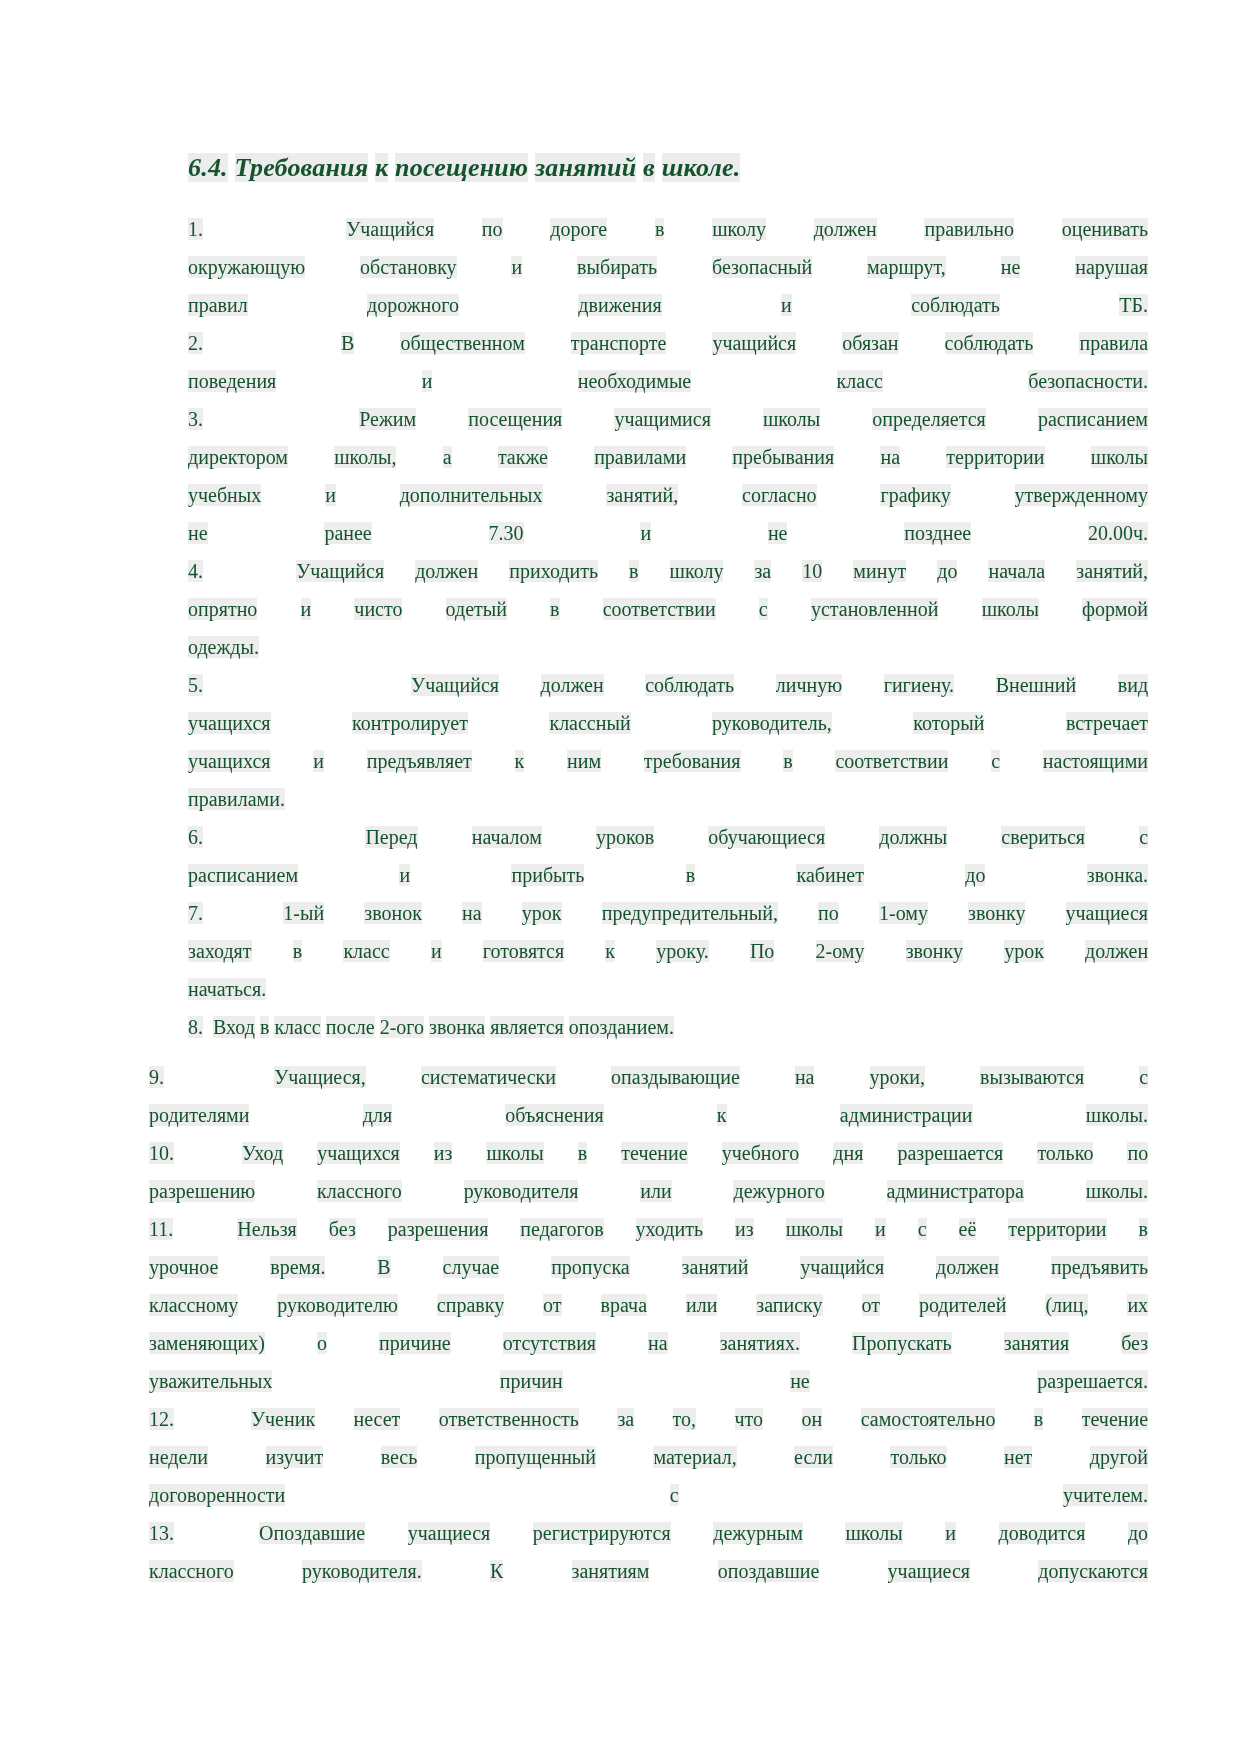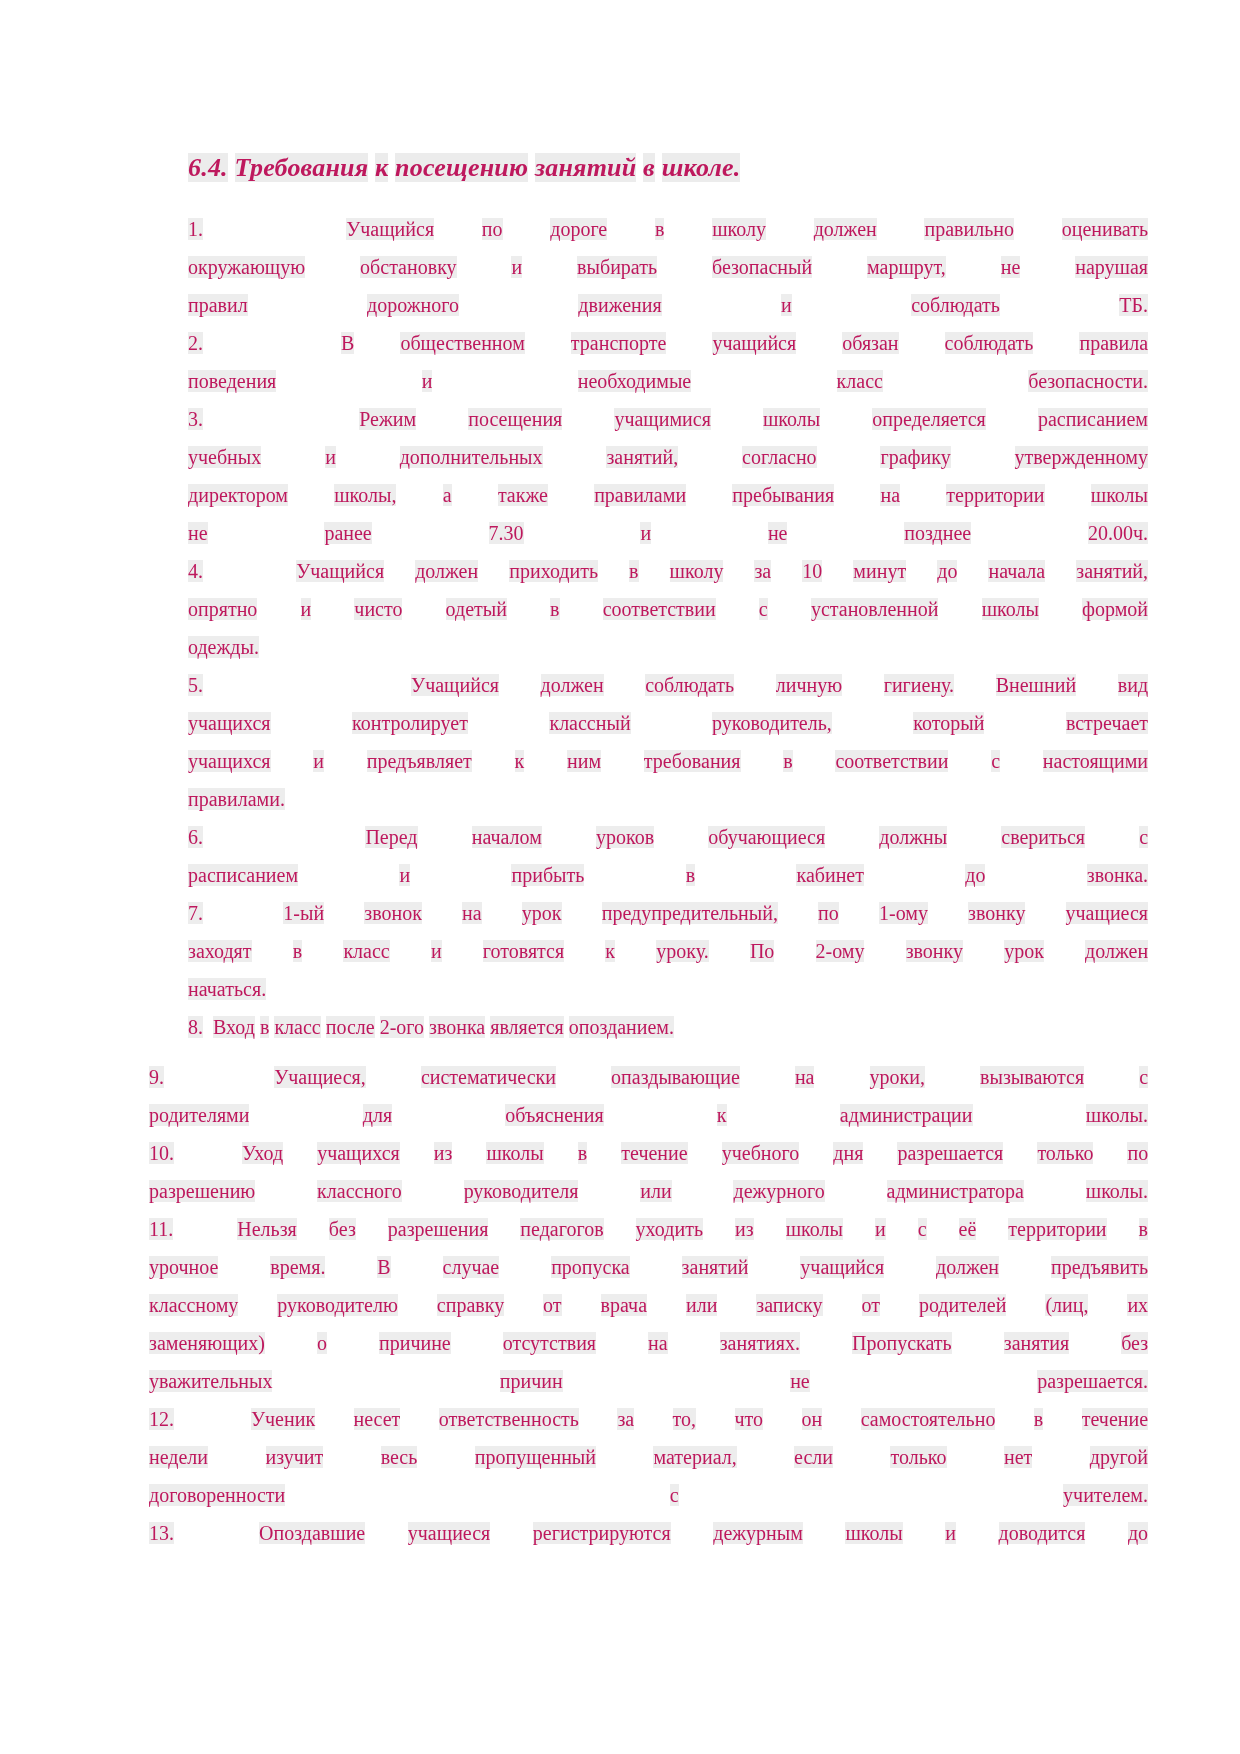--- a/index.html
+++ b/index.html
@@ -5,21 +5,21 @@
   html, body {
     margin: 0;
     padding: 0;
     background: #ffffff;
   }
   .page {
     position: relative;
     width: 1240px;
     height: 1754px;
     background: #ffffff;
-    color: #be185d;
+    color: #14532d;
     font-family: "Liberation Serif", "DejaVu Serif", serif;
     overflow: hidden;
   }
   .doc {
     position: absolute;
     left: 149px;
     top: 150px;
     width: 999px;
   }
   .title {
@@ -71,22 +71,22 @@
           <div class="line"><span class="w">1.</span>&nbsp;&nbsp;&nbsp;<span class="w">Учащийся</span> <span class="w">по</span> <span class="w">дороге</span> <span class="w">в</span> <span class="w">школу</span> <span class="w">должен</span> <span class="w">правильно</span> <span class="w">оценивать</span></div>
           <div class="line"><span class="w">окружающую</span> <span class="w">обстановку</span> <span class="w">и</span> <span class="w">выбирать</span> <span class="w">безопасный</span> <span class="w">маршрут,</span> <span class="w">не</span> <span class="w">нарушая</span></div>
           <div class="line"><span class="w">правил</span> <span class="w">дорожного</span> <span class="w">движения</span> <span class="w">и</span> <span class="w">соблюдать</span> <span class="w">ТБ.</span></div>
         </div>
         <div class="rule-item">
           <div class="line"><span class="w">2.</span>&nbsp;&nbsp;&nbsp;<span class="w">В</span> <span class="w">общественном</span> <span class="w">транспорте</span> <span class="w">учащийся</span> <span class="w">обязан</span> <span class="w">соблюдать</span> <span class="w">правила</span></div>
           <div class="line"><span class="w">поведения</span> <span class="w">и</span> <span class="w">необходимые</span> <span class="w">класс</span> <span class="w">безопасности.</span></div>
         </div>
         <div class="rule-item">
           <div class="line"><span class="w">3.</span>&nbsp;&nbsp;&nbsp;<span class="w">Режим</span> <span class="w">посещения</span> <span class="w">учащимися</span> <span class="w">школы</span> <span class="w">определяется</span> <span class="w">расписанием</span></div>
+          <div class="line"><span class="w">директором</span> <span class="w">школы,</span> <span class="w">а</span> <span class="w">также</span> <span class="w">правилами</span> <span class="w">пребывания</span> <span class="w">на</span> <span class="w">территории</span> <span class="w">школы</span></div>
           <div class="line"><span class="w">учебных</span> <span class="w">и</span> <span class="w">дополнительных</span> <span class="w">занятий,</span> <span class="w">согласно</span> <span class="w">графику</span> <span class="w">утвержденному</span></div>
-          <div class="line"><span class="w">директором</span> <span class="w">школы,</span> <span class="w">а</span> <span class="w">также</span> <span class="w">правилами</span> <span class="w">пребывания</span> <span class="w">на</span> <span class="w">территории</span> <span class="w">школы</span></div>
           <div class="line"><span class="w">не</span> <span class="w">ранее</span> <span class="w">7.30</span> <span class="w">и</span> <span class="w">не</span> <span class="w">позднее</span> <span class="w">20.00ч.</span></div>
         </div>
         <div class="rule-item">
           <div class="line"><span class="w">4.</span>&nbsp;&nbsp;&nbsp;<span class="w">Учащийся</span> <span class="w">должен</span> <span class="w">приходить</span> <span class="w">в</span> <span class="w">школу</span> <span class="w">за</span> <span class="w">10</span> <span class="w">минут</span> <span class="w">до</span> <span class="w">начала</span> <span class="w">занятий,</span></div>
           <div class="line"><span class="w">опрятно</span> <span class="w">и</span> <span class="w">чисто</span> <span class="w">одетый</span> <span class="w">в</span> <span class="w">соответствии</span> <span class="w">с</span> <span class="w">установленной</span> <span class="w">школы</span> <span class="w">формой</span></div>
           <div class="line no-stretch"><span class="w">одежды.</span></div>
         </div>
         <div class="rule-item">
           <div class="line"><span class="w">5.</span>&nbsp;&nbsp;&nbsp;&nbsp;&nbsp;<span class="w">Учащийся</span> <span class="w">должен</span> <span class="w">соблюдать</span> <span class="w">личную</span> <span class="w">гигиену.</span> <span class="w">Внешний</span> <span class="w">вид</span></div>
           <div class="line"><span class="w">учащихся</span> <span class="w">контролирует</span> <span class="w">классный</span> <span class="w">руководитель,</span> <span class="w">который</span> <span class="w">встречает</span></div>
@@ -122,16 +122,17 @@
           <div class="line"><span class="w">заменяющих)</span> <span class="w">о</span> <span class="w">причине</span> <span class="w">отсутствия</span> <span class="w">на</span> <span class="w">занятиях.</span> <span class="w">Пропускать</span> <span class="w">занятия</span> <span class="w">без</span></div>
           <div class="line"><span class="w">уважительных</span> <span class="w">причин</span> <span class="w">не</span> <span class="w">разрешается.</span></div>
         </div>
         <div class="rule-item">
           <div class="line"><span class="w">12.</span>&nbsp;&nbsp;<span class="w">Ученик</span> <span class="w">несет</span> <span class="w">ответственность</span> <span class="w">за</span> <span class="w">то,</span> <span class="w">что</span> <span class="w">он</span> <span class="w">самостоятельно</span> <span class="w">в</span> <span class="w">течение</span></div>
           <div class="line"><span class="w">недели</span> <span class="w">изучит</span> <span class="w">весь</span> <span class="w">пропущенный</span> <span class="w">материал,</span> <span class="w">если</span> <span class="w">только</span> <span class="w">нет</span> <span class="w">другой</span></div>
           <div class="line"><span class="w">договоренности</span> <span class="w">с</span> <span class="w">учителем.</span></div>
         </div>
         <div class="rule-item">
           <div class="line"><span class="w">13.</span>&nbsp;&nbsp;<span class="w">Опоздавшие</span> <span class="w">учащиеся</span> <span class="w">регистрируются</span> <span class="w">дежурным</span> <span class="w">школы</span> <span class="w">и</span> <span class="w">доводится</span> <span class="w">до</span></div>
+          <div class="line"><span class="w">классного</span> <span class="w">руководителя.</span> <span class="w">К</span> <span class="w">занятиям</span> <span class="w">опоздавшие</span> <span class="w">учащиеся</span> <span class="w">допускаются</span></div>
         </div>
       </div>
   </div>
 </div>
 
 </body></html>

